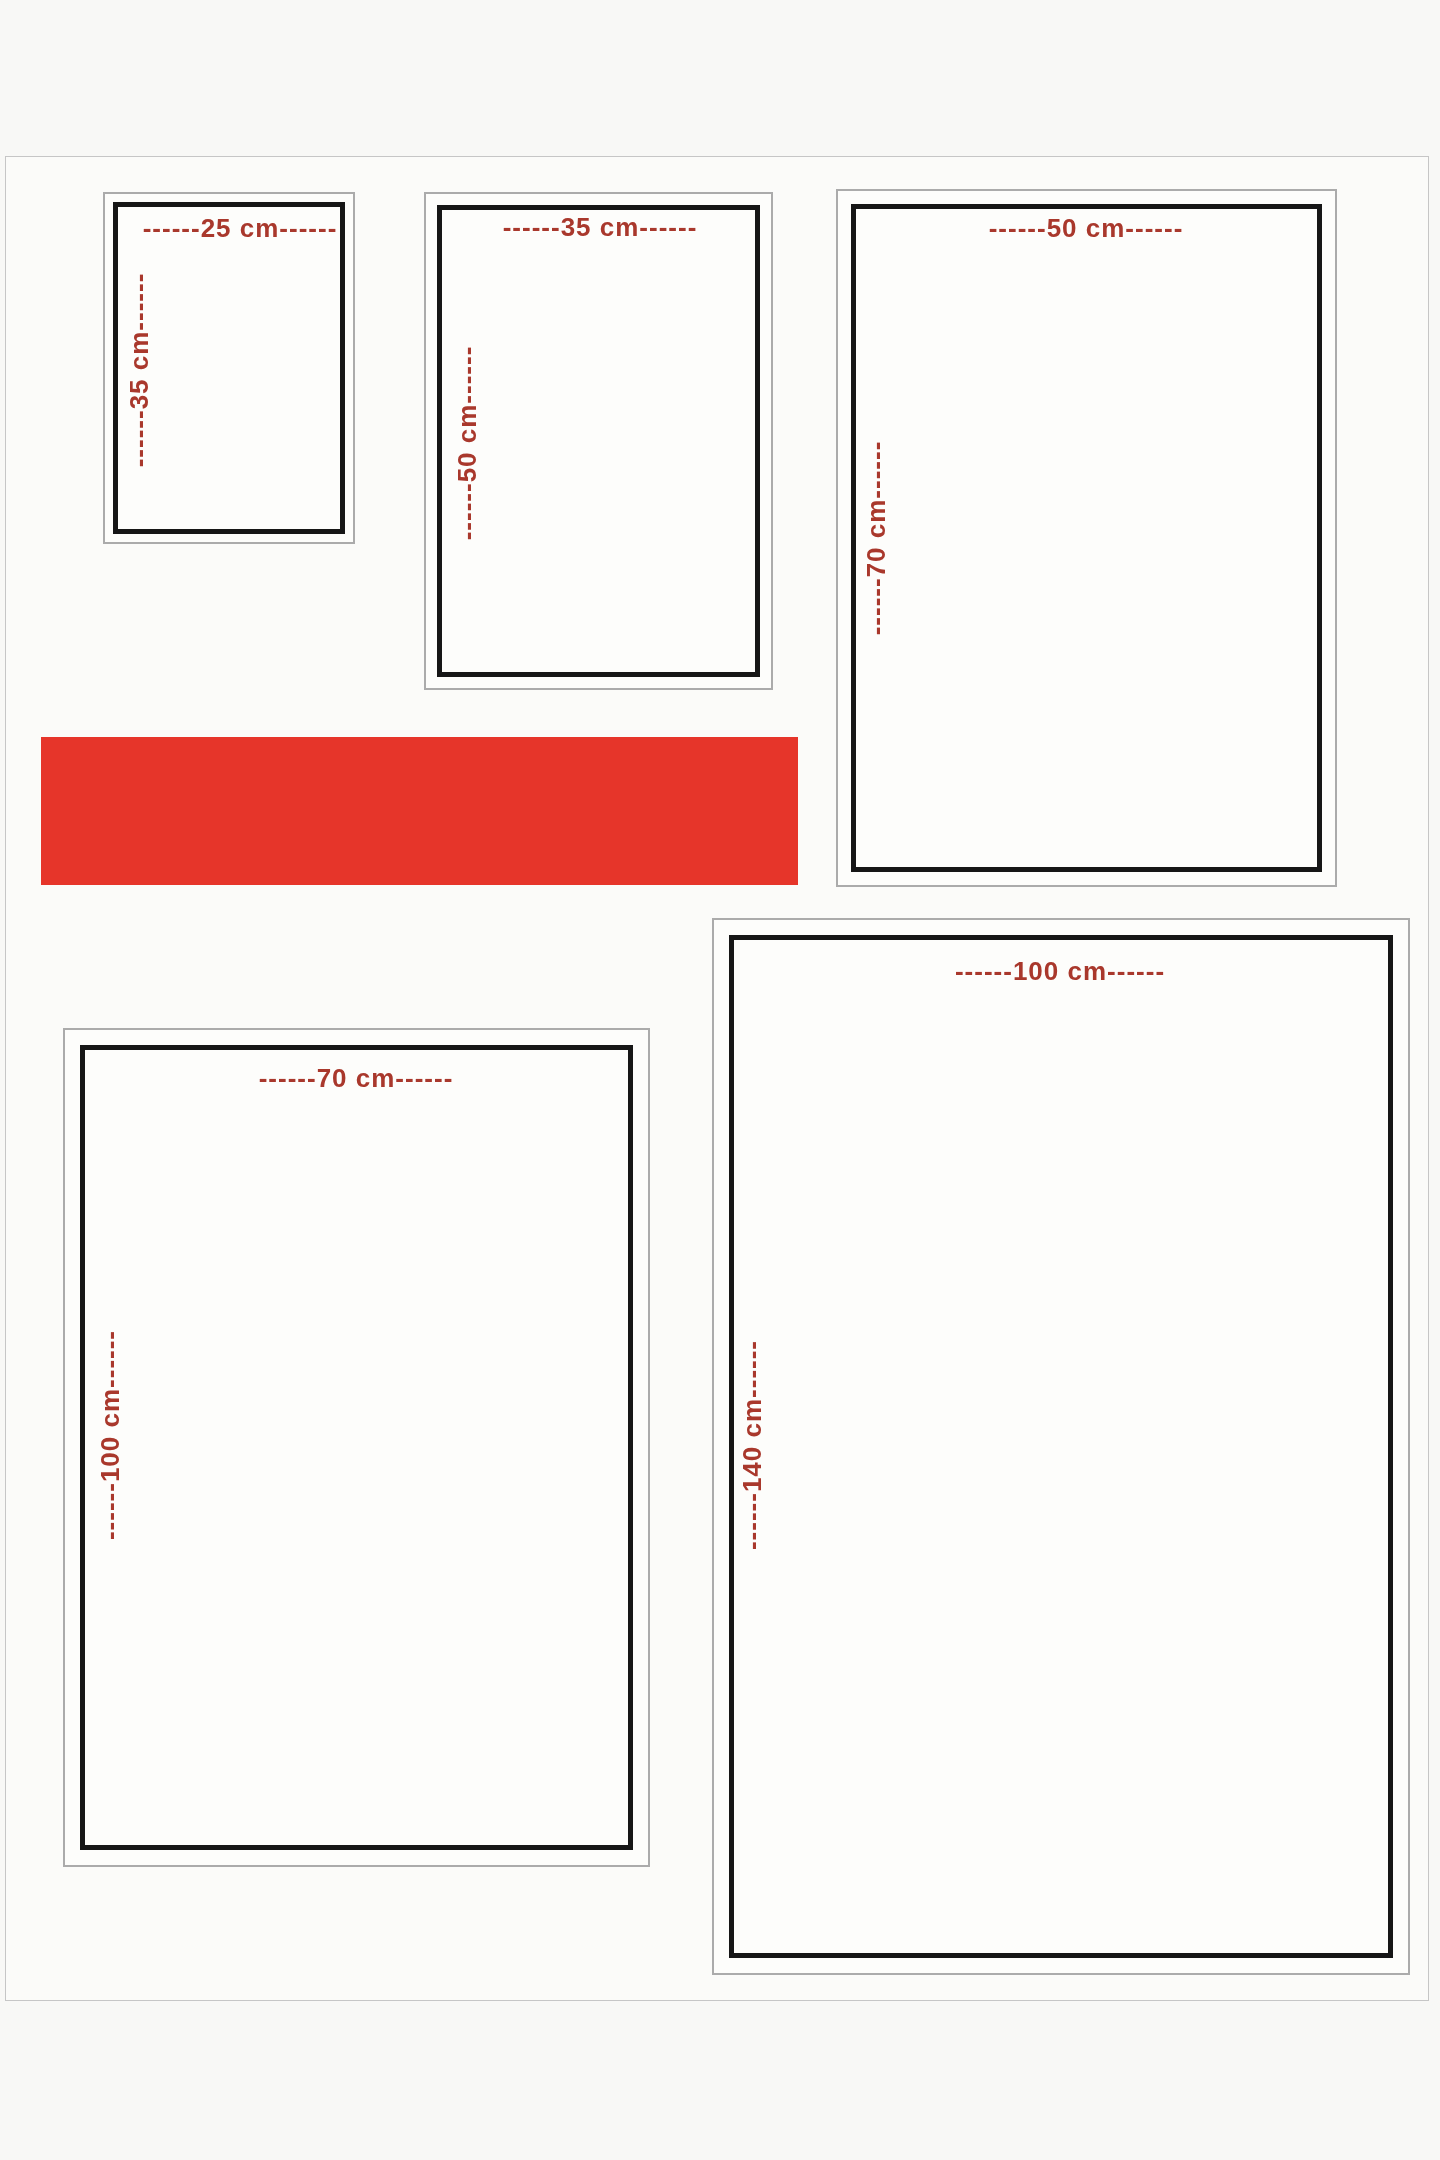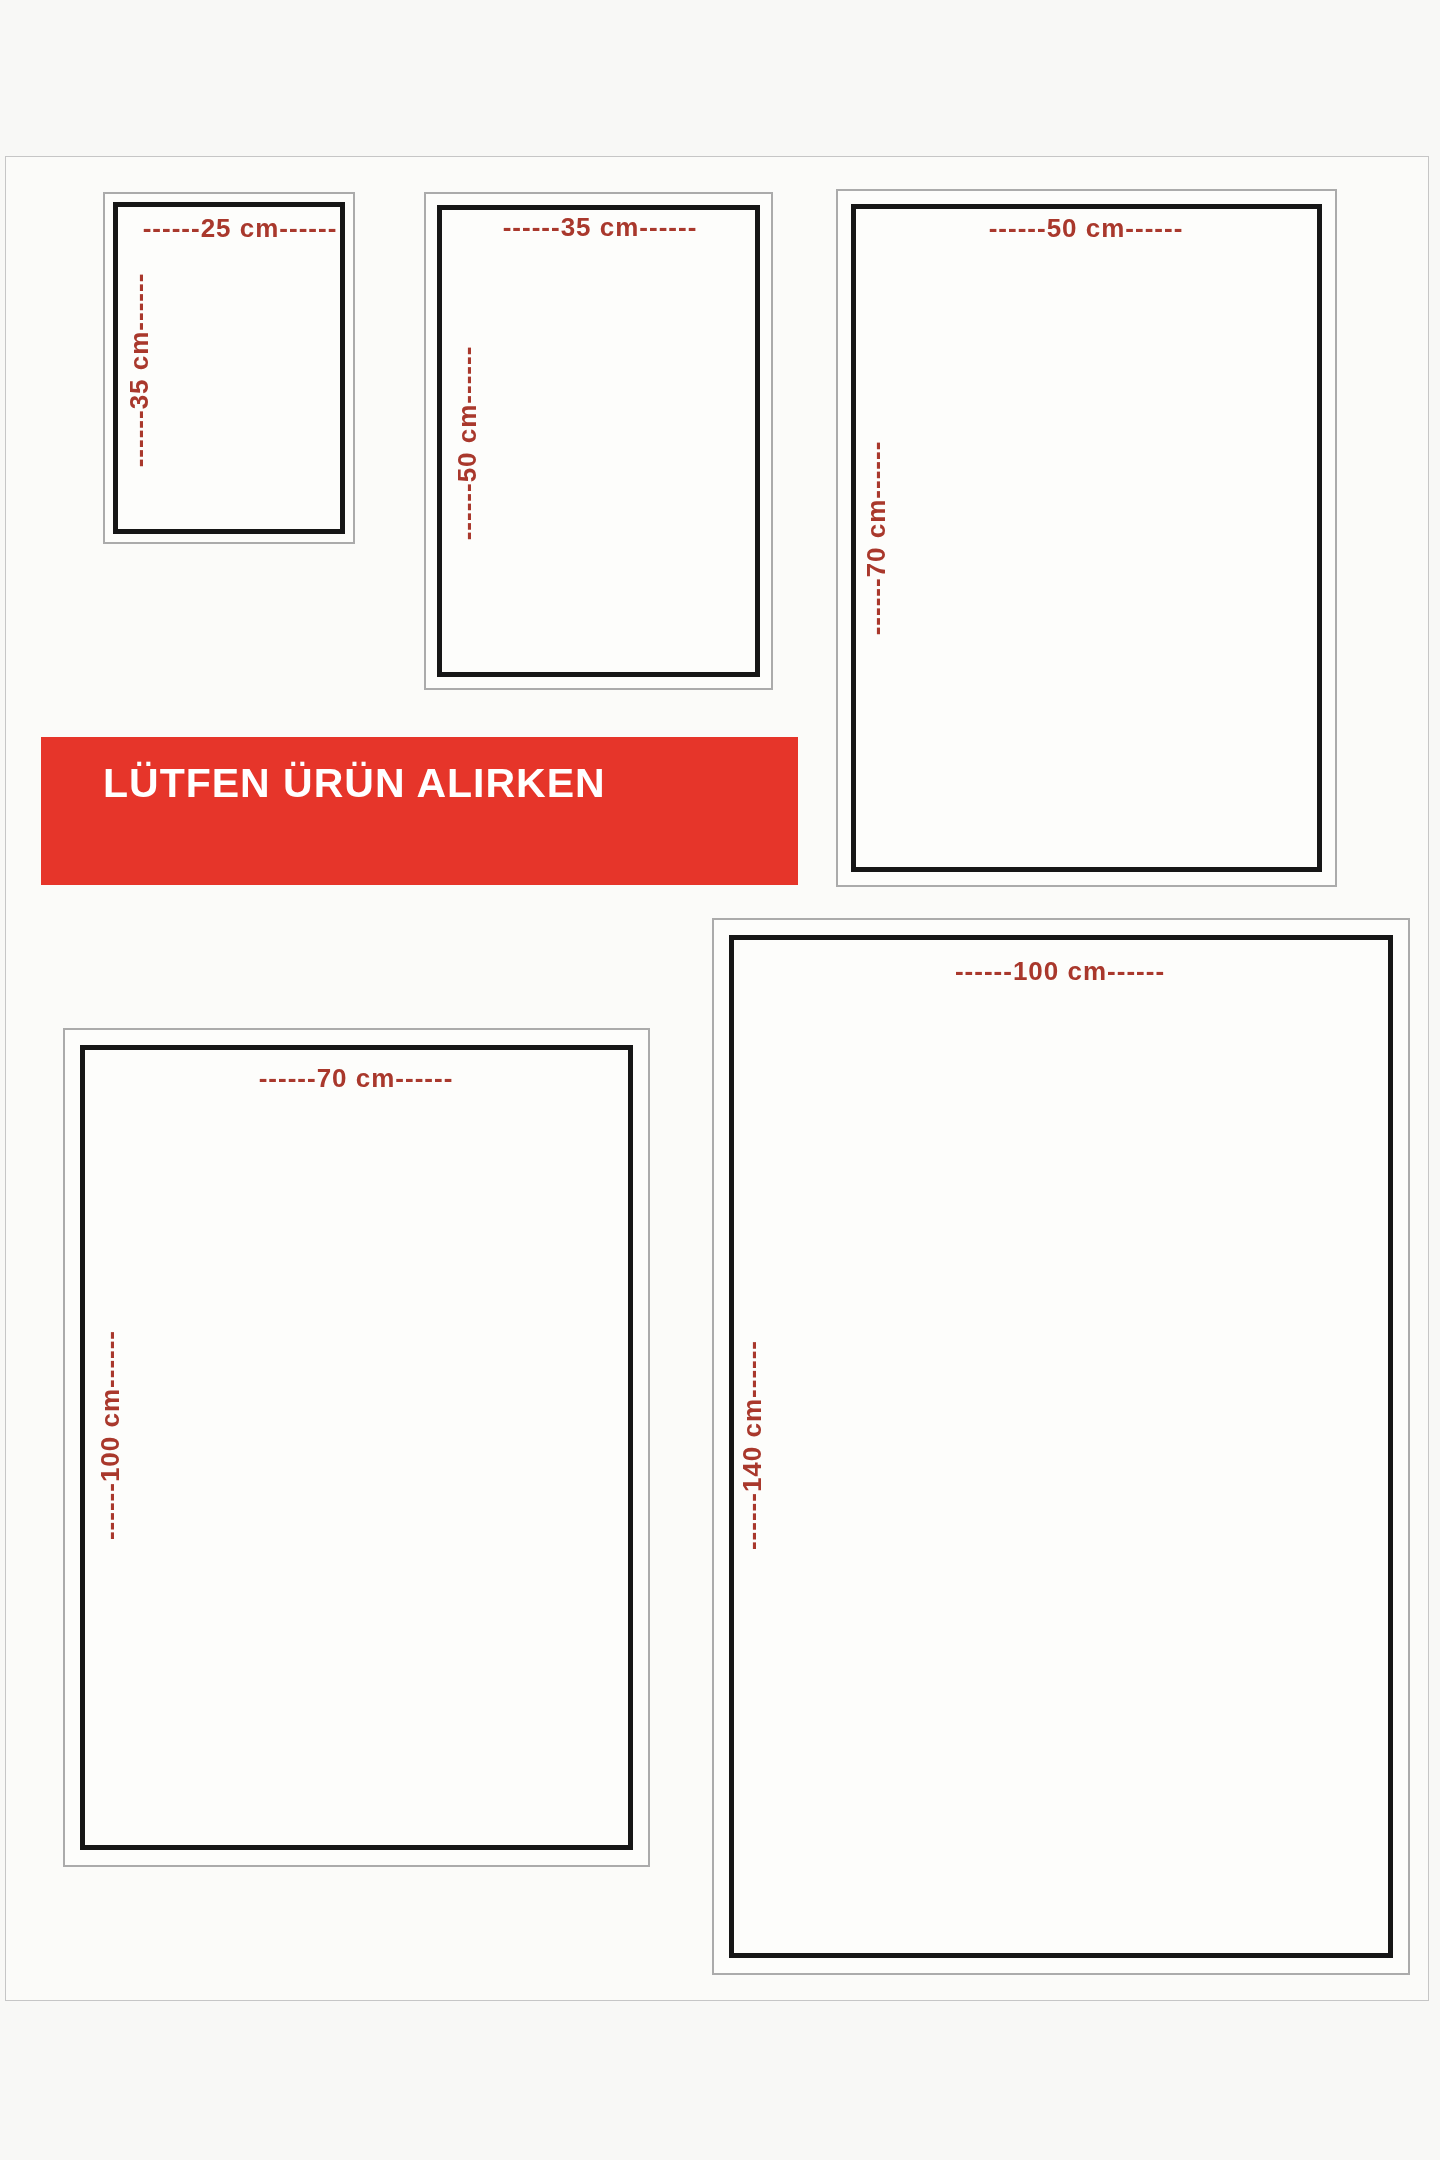--- a/index.html
+++ b/index.html
@@ -120,14 +120,13 @@
 <div class="dim-label lbl-r4-top">------70 cm------</div>
 <div class="dim-label vertical lbl-r4-side">------100 cm------</div>
 
 <div class="size-frame r5">
   <div class="size-inner"></div>
 </div>
 <div class="dim-label lbl-r5-top">------100 cm------</div>
 <div class="dim-label vertical lbl-r5-side">------140 cm------</div>
 
 <div class="banner">
-  <div class="line">LÜTFEN ÜRÜN ALIRKEN</div>
 </div>
 
 </body></html>

